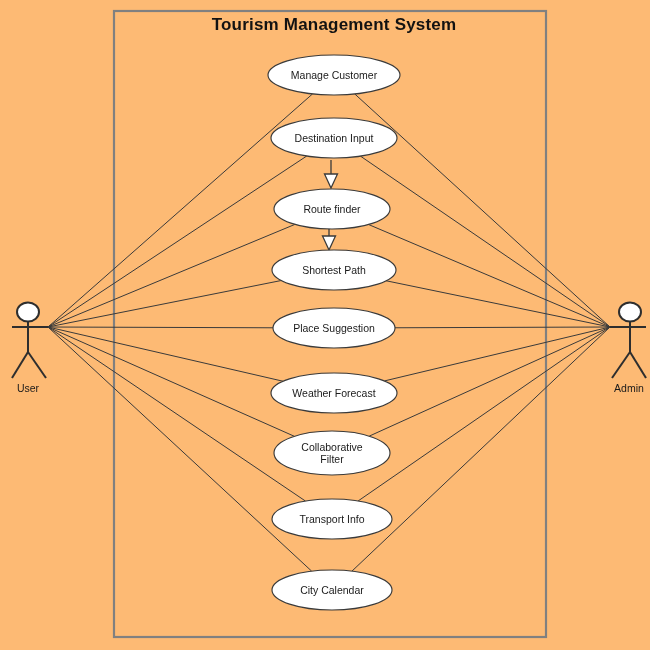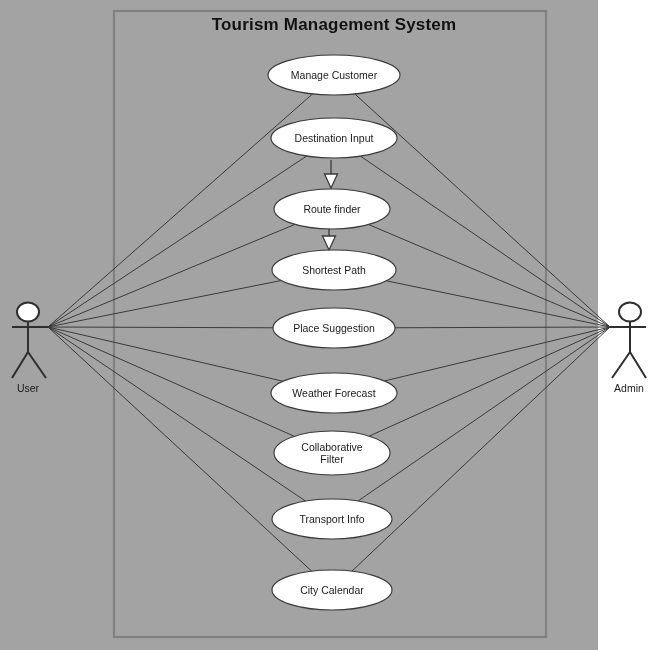--- a/index.html
+++ b/index.html
@@ -9,23 +9,23 @@
     background: #ffffff;
   }
   body {
     width: 650px;
     height: 650px;
     overflow: hidden;
     font-family: "Liberation Sans", sans-serif;
   }
   #diagram-root {
     position: relative;
-    width: 598px;
+    width: 650px;
     height: 650px;
-    background: #a3a3a3;
+    background: #fdba74;
   }
   svg#usecase-svg {
     position: absolute;
     top: 0;
     left: 0;
     width: 650px;
     height: 650px;
     display: block;
   }
   .system-box {

